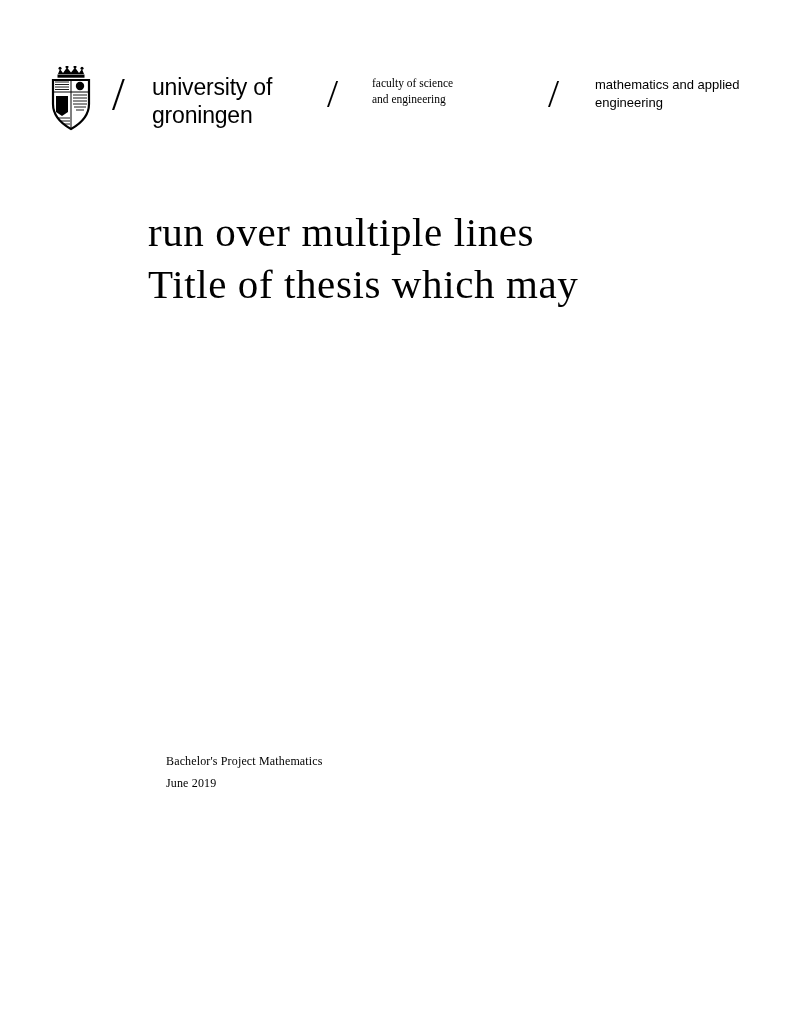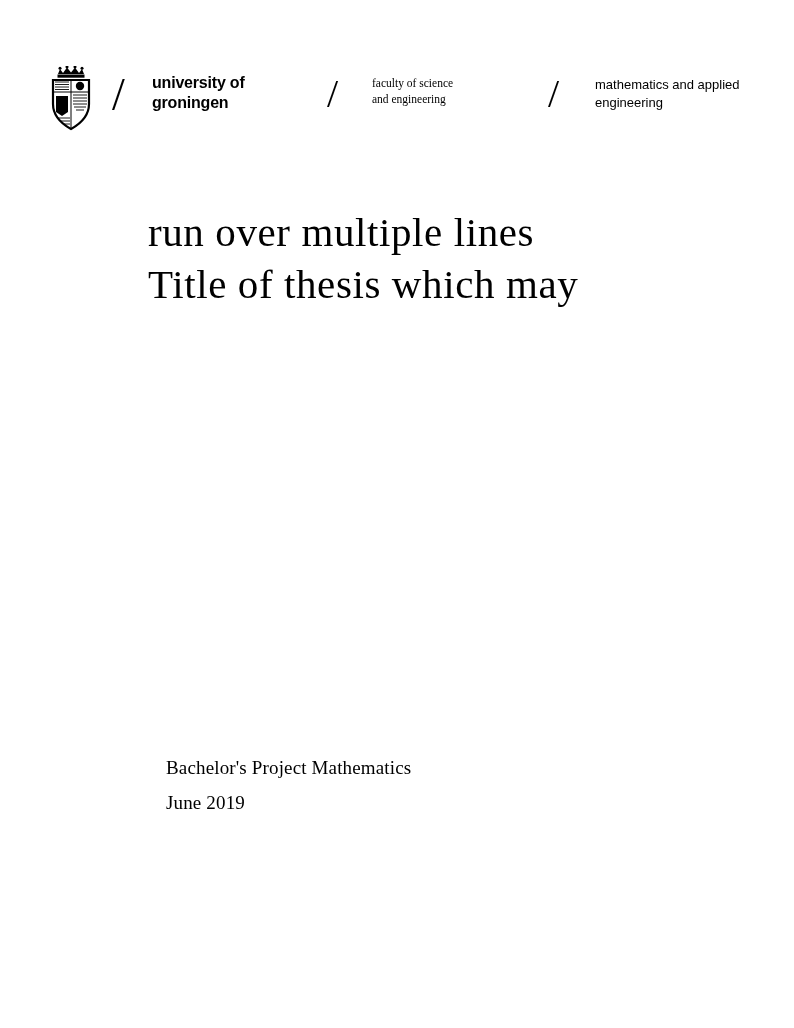--- a/index.html
+++ b/index.html
@@ -45,22 +45,22 @@
   .slash-1 { left: 112px; top: 42px; }
   .slash-2 { left: 327px; top: 44px; font-size: 40px; }
   .slash-3 { left: 548px; top: 44px; font-size: 40px; }
 
   .univ-name {
     position: absolute;
     left: 152px;
     top: 43px;
     width: 180px;
     font-family: "Liberation Sans", sans-serif;
-    font-weight: bold;
-    font-size: 16px;
+    font-weight: normal;
+    font-size: 23px;
     line-height: 1.22;
     letter-spacing: -0.2px;
   }
 
   .faculty {
     position: absolute;
     left: 372px;
     top: 46px;
     width: 160px;
     font-family: Liberation Serif, serif;
@@ -95,21 +95,21 @@
 
   
   .meta-block {
     position: absolute;
     left: 166px;
     top: 750px;
     width: 520px;
   }
   .meta-line {
     font-family: "Liberation Serif", serif;
-    font-size: 19px;
+    font-size: 12px;
     line-height: 1.86;
     letter-spacing: 0.15px;
   }
 </style>
 </head>
 <body>
 
 <div class="header">
 
   <span class="crest">

